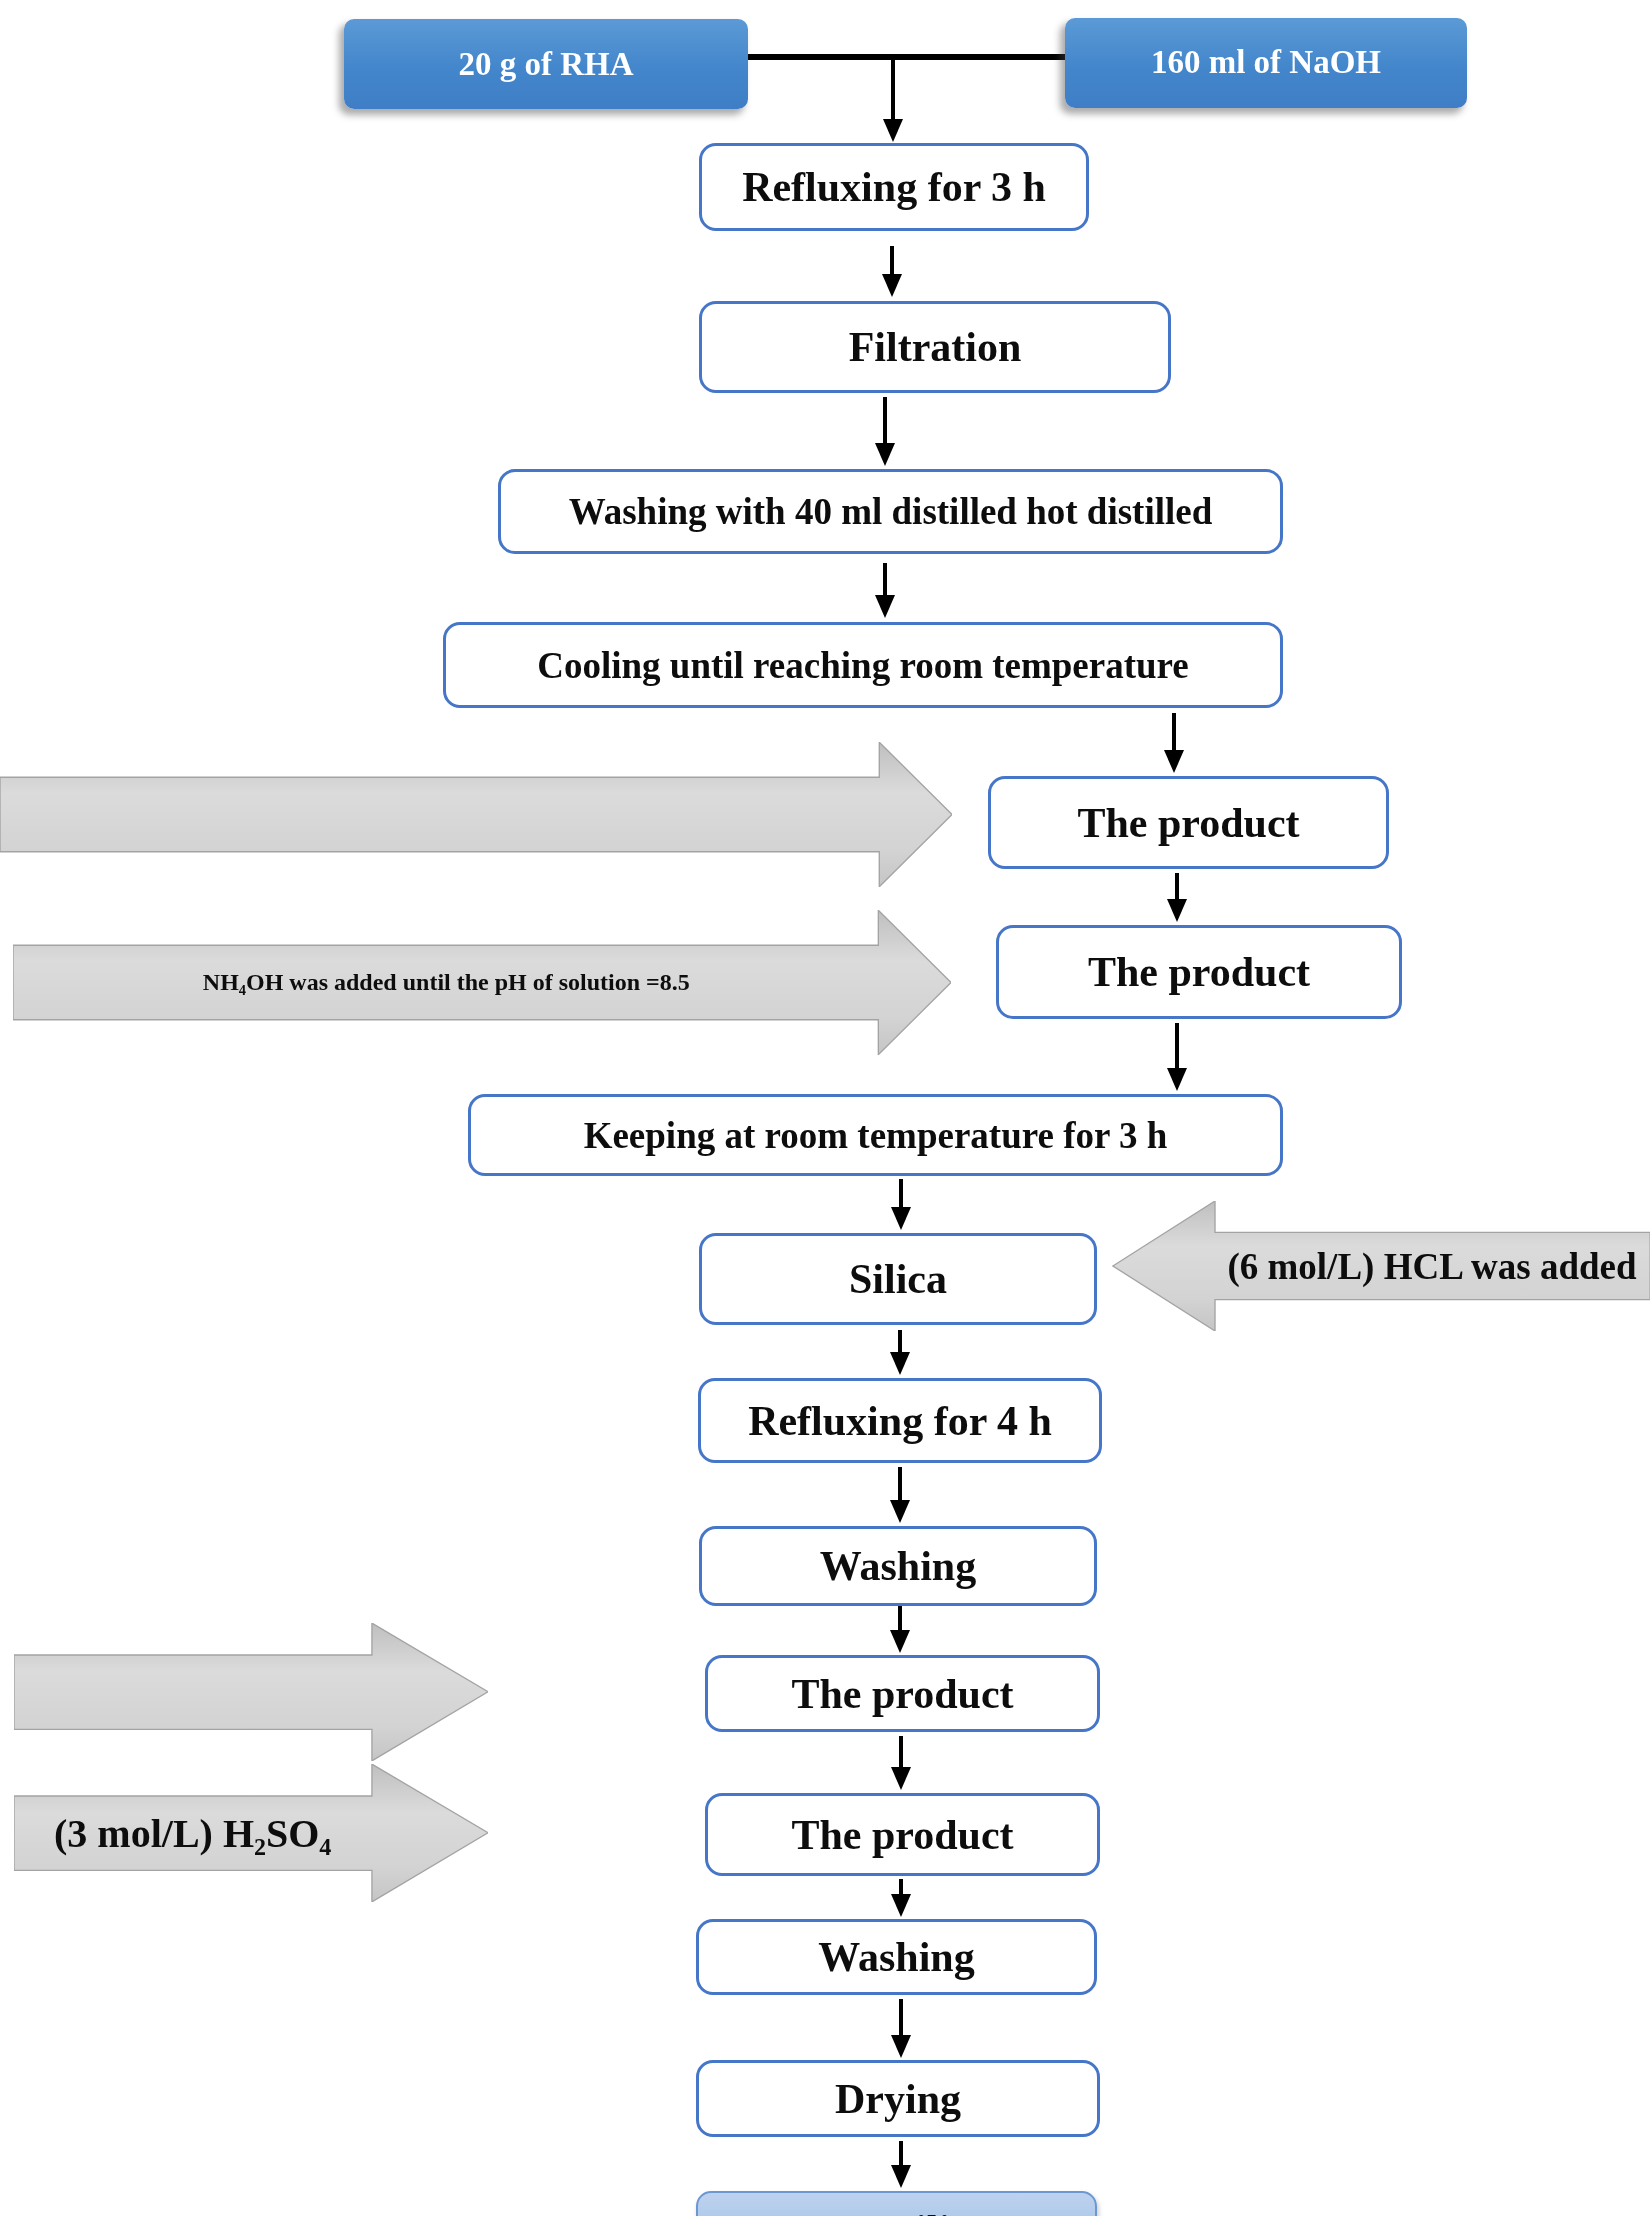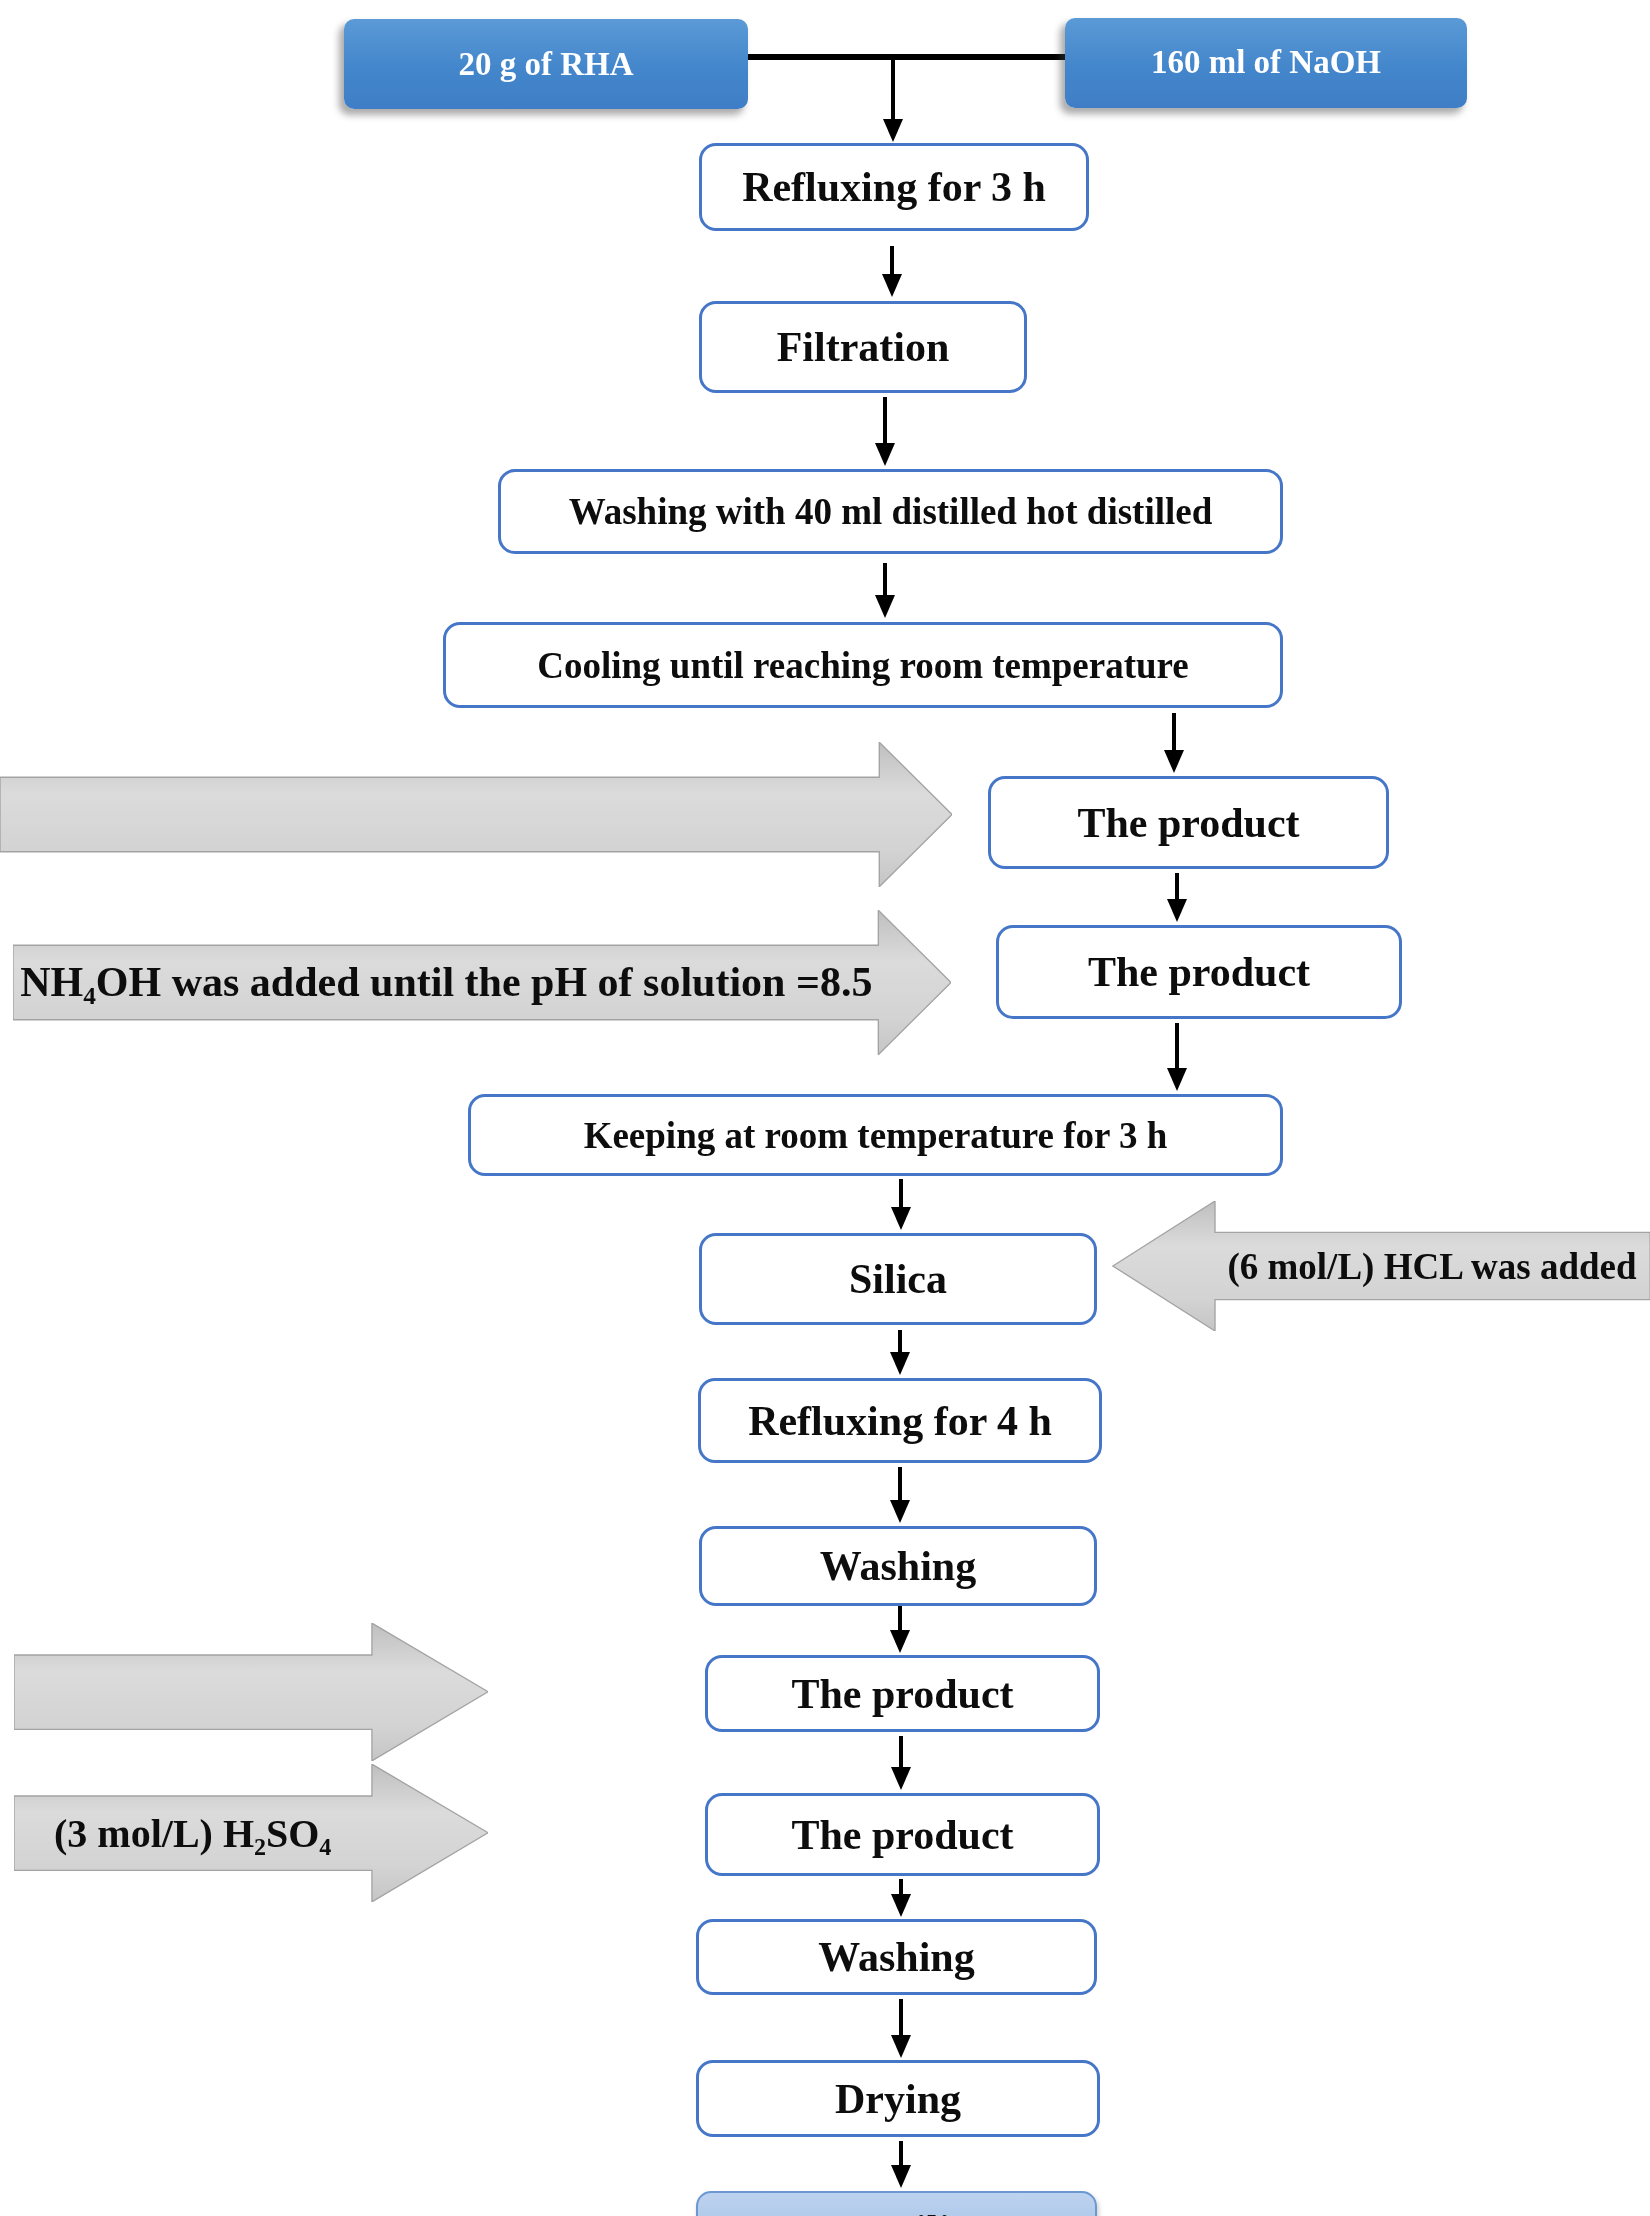--- a/index.html
+++ b/index.html
@@ -182,29 +182,29 @@
         <linearGradient id="g5" x1="0" y1="0" x2="0" y2="1">
       <stop offset="0" stop-color="#bfbfbf"></stop>
           <stop offset="0.35" stop-color="#dbdbdb"></stop>
       <stop offset="0.75" stop-color="#d3d3d3"></stop>
           <stop offset="1" stop-color="#c5c5c5"></stop>
     </linearGradient>
       </defs>
     <polygon points="0,72 808,72 808,0 1070,155 808,311 808,240 0,240" fill="url(#g5)" stroke="#a3a3a3" stroke-width="3"></polygon>
   </svg>
 
-  <div class="anno" style="left:13.3px;top:945px;width:866px;height:74px;font-size:42px;">NH₄OH was added until the pH of solution =8.5</div>
+  <div class="anno" style="left:13.3px;top:945px;width:866px;height:74px;font-size:24px;">NH₄OH was added until the pH of solution =8.5</div>
   <div class="anno" style="left:1214px;top:1235px;width:436px;height:63px;font-size:37px;">(6 mol/L) HCL was added</div>
   <div class="anno" style="left:13.7px;top:1796px;width:358px;height:74px;font-size:40px;">(3 mol/L) H₂SO₄</div>
 
   <div class="node input" style="left:344px;top:19px;width:404px;height:90px;">20 g of RHA</div>
   <div class="node input" style="left:1065px;top:17.7px;width:402px;height:90px;">160 ml of NaOH</div>
 
   <div class="node" style="left:699px;top:143px;width:390px;height:88px;">Refluxing for 3 h</div>
-  <div class="node" style="left:699px;top:301px;width:328px;height:92px;">Filtration</div>
+  <div class="node" style="left:699px;top:301px;width:472px;height:92px;">Filtration</div>
   <div class="node small" style="left:498px;top:469px;width:785px;height:85px;">Washing with 40 ml distilled hot distilled</div>
   <div class="node small" style="left:443px;top:622px;width:840px;height:86px;">Cooling until reaching room temperature</div>
   <div class="node" style="left:988px;top:776px;width:401px;height:93px;">The product</div>
   <div class="node" style="left:996px;top:925px;width:406px;height:94px;">The product</div>
   <div class="node small" style="left:468px;top:1094px;width:815px;height:82px;">Keeping at room temperature for 3 h</div>
   <div class="node" style="left:699px;top:1233px;width:398px;height:92px;">Silica</div>
   <div class="node" style="left:698px;top:1378px;width:404px;height:85px;">Refluxing for 4 h</div>
   <div class="node" style="left:699px;top:1526px;width:398px;height:80px;">Washing</div>
   <div class="node" style="left:705px;top:1655px;width:395px;height:77px;">The product</div>
   <div class="node" style="left:705px;top:1793px;width:395px;height:83px;">The product</div>

